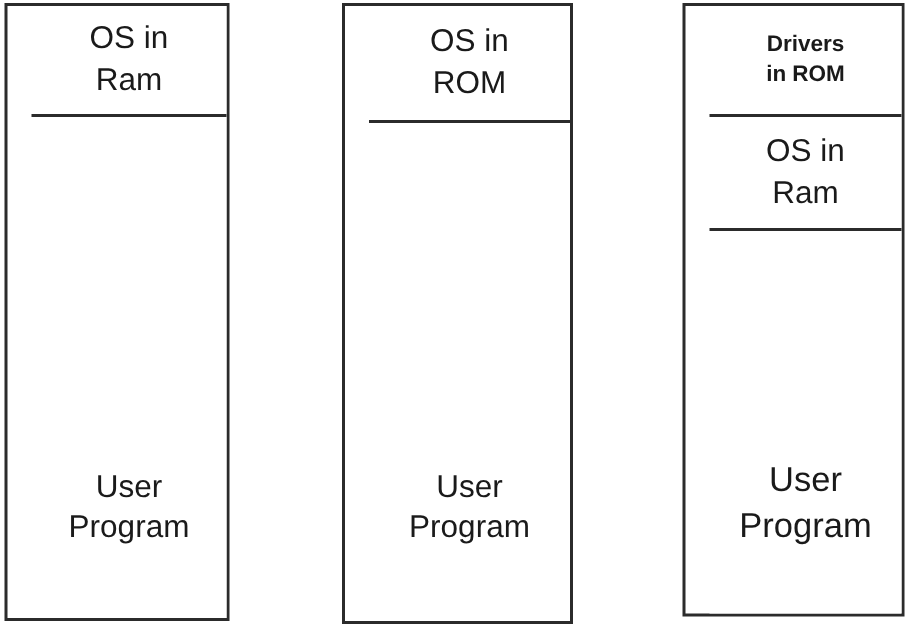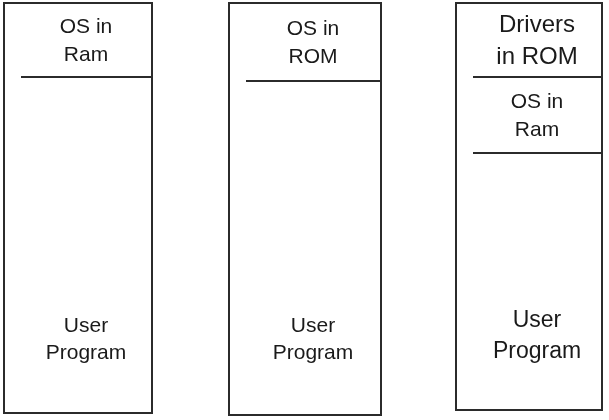--- a/index.html
+++ b/index.html
@@ -58,21 +58,21 @@
 
   
   #box-0 .seg-top    { height: 72px; font-size: 21px; }
   #box-0 .seg-bottom { flex: 1 1 auto; font-size: 21px; align-items: flex-end; padding-bottom: 46px; }
 
   
   #box-1 .seg-top    { height: 76px; font-size: 21px; }
   #box-1 .seg-bottom { flex: 1 1 auto; font-size: 21px; align-items: flex-end; padding-bottom: 48px; }
 
   
-  #box-2 .seg-top    { height: 72px; font-size: 24px; }
+  #box-2 .seg-top    { height: 72px; font-size: 15px; font-weight: bold; }
   #box-2 .seg-mid    { height: 76px; font-size: 21px; }
   #box-2 .seg-bottom { flex: 1 1 auto; font-size: 23px; align-items: flex-end; padding-bottom: 44px; }
 </style>
 </head>
 <body>
 
 <div class="diagram">
 
   <div class="mem-box" id="box-0">
     <div class="seg seg-top">

